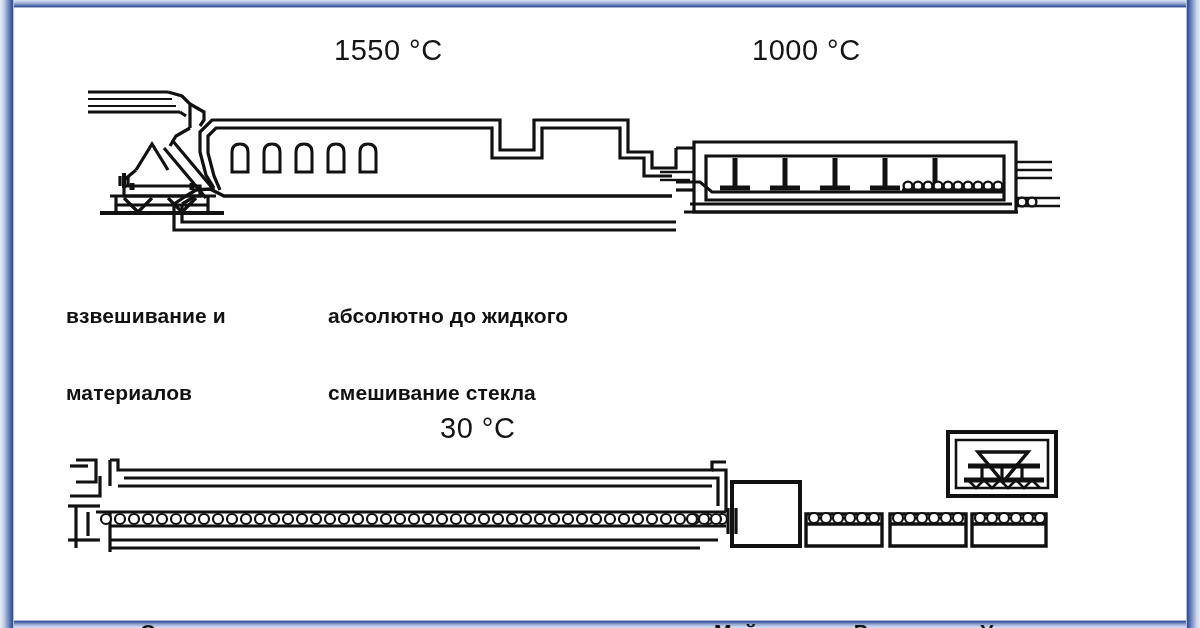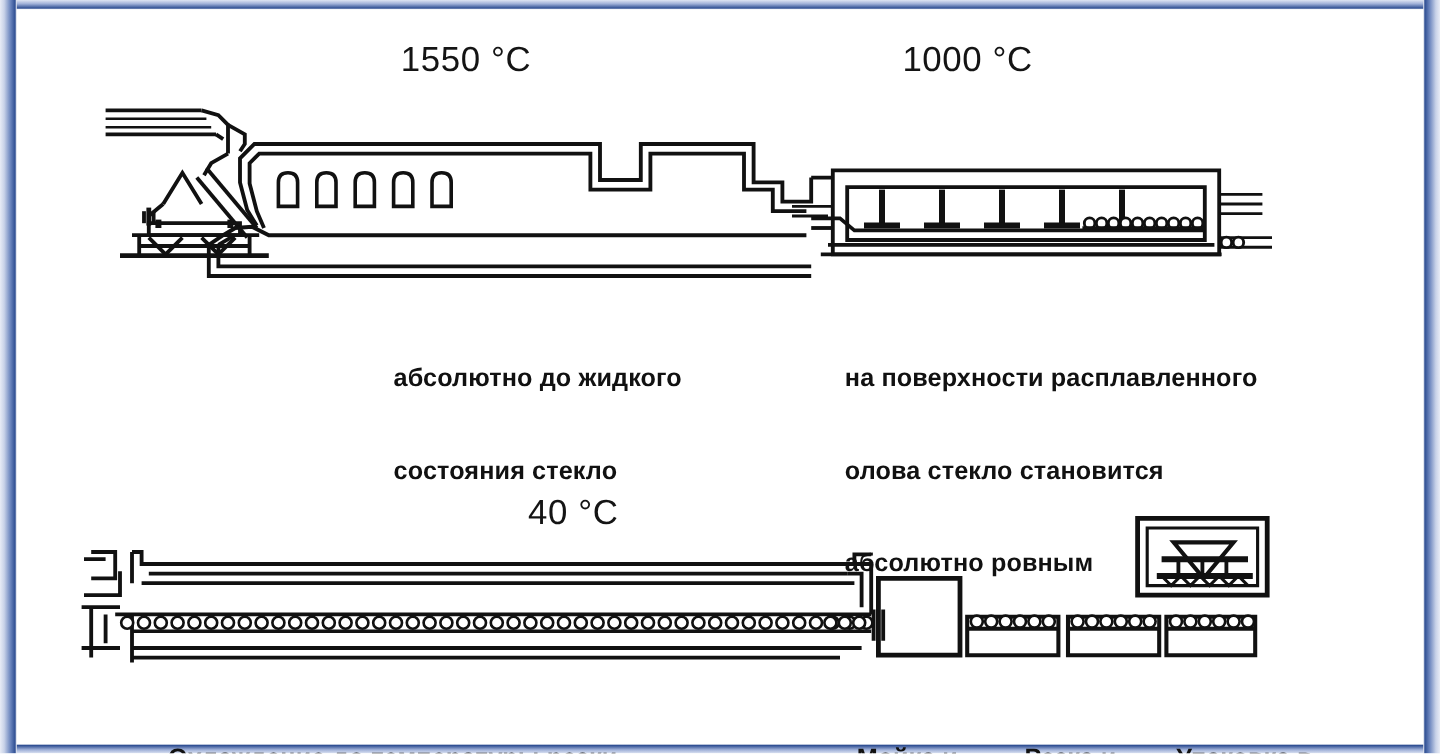--- a/index.html
+++ b/index.html
@@ -336,35 +336,32 @@
           </g>
         </g>
 
       </g>
     </svg>
 
     <div class="txt temp-label" style="left:334px; top:33px;">1550 °C</div>
 
     <div class="txt temp-label" style="left:752px; top:33px;text-align:right;">1000 °C</div>
 
-    <div class="txt temp-label" style="left:440px; top:411px;">40 °C</div>
+    <div class="txt temp-label" style="left:440px; top:411px;">30 °C</div>
 
     <div class="txt caption" style="left:66px; top:252px;">
+      <div>взвешивание и</div>
+      <div>материалов</div>
     </div>
 
     <div class="txt caption" style="left:328px; top:252px;">
       <div>абсолютно до жидкого</div>
-      <div>состояния стекло</div>
-    </div>
-
-    <div class="txt caption" style="left:704px; top:252px;">
-      <div>на поверхности расплавленного</div>
-      <div>олова стекло становится</div>
-      <div>абсолютно ровным</div>
-    </div>
+      <div>смешивание стекла</div>
+    </div>
+
 
     <div class="txt caption" style="left:140px; top:568px;">
       <div>Охлаждение до температуры резки</div>
     </div>
 
     <div class="txt caption-c" style="left:696px; top:568px; width:120px;">
       <div>Мойка и</div>
       
     </div>
 

